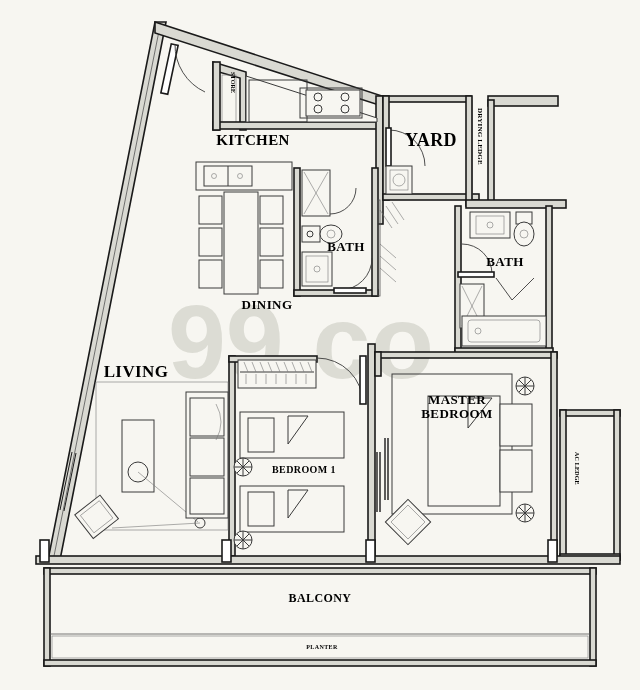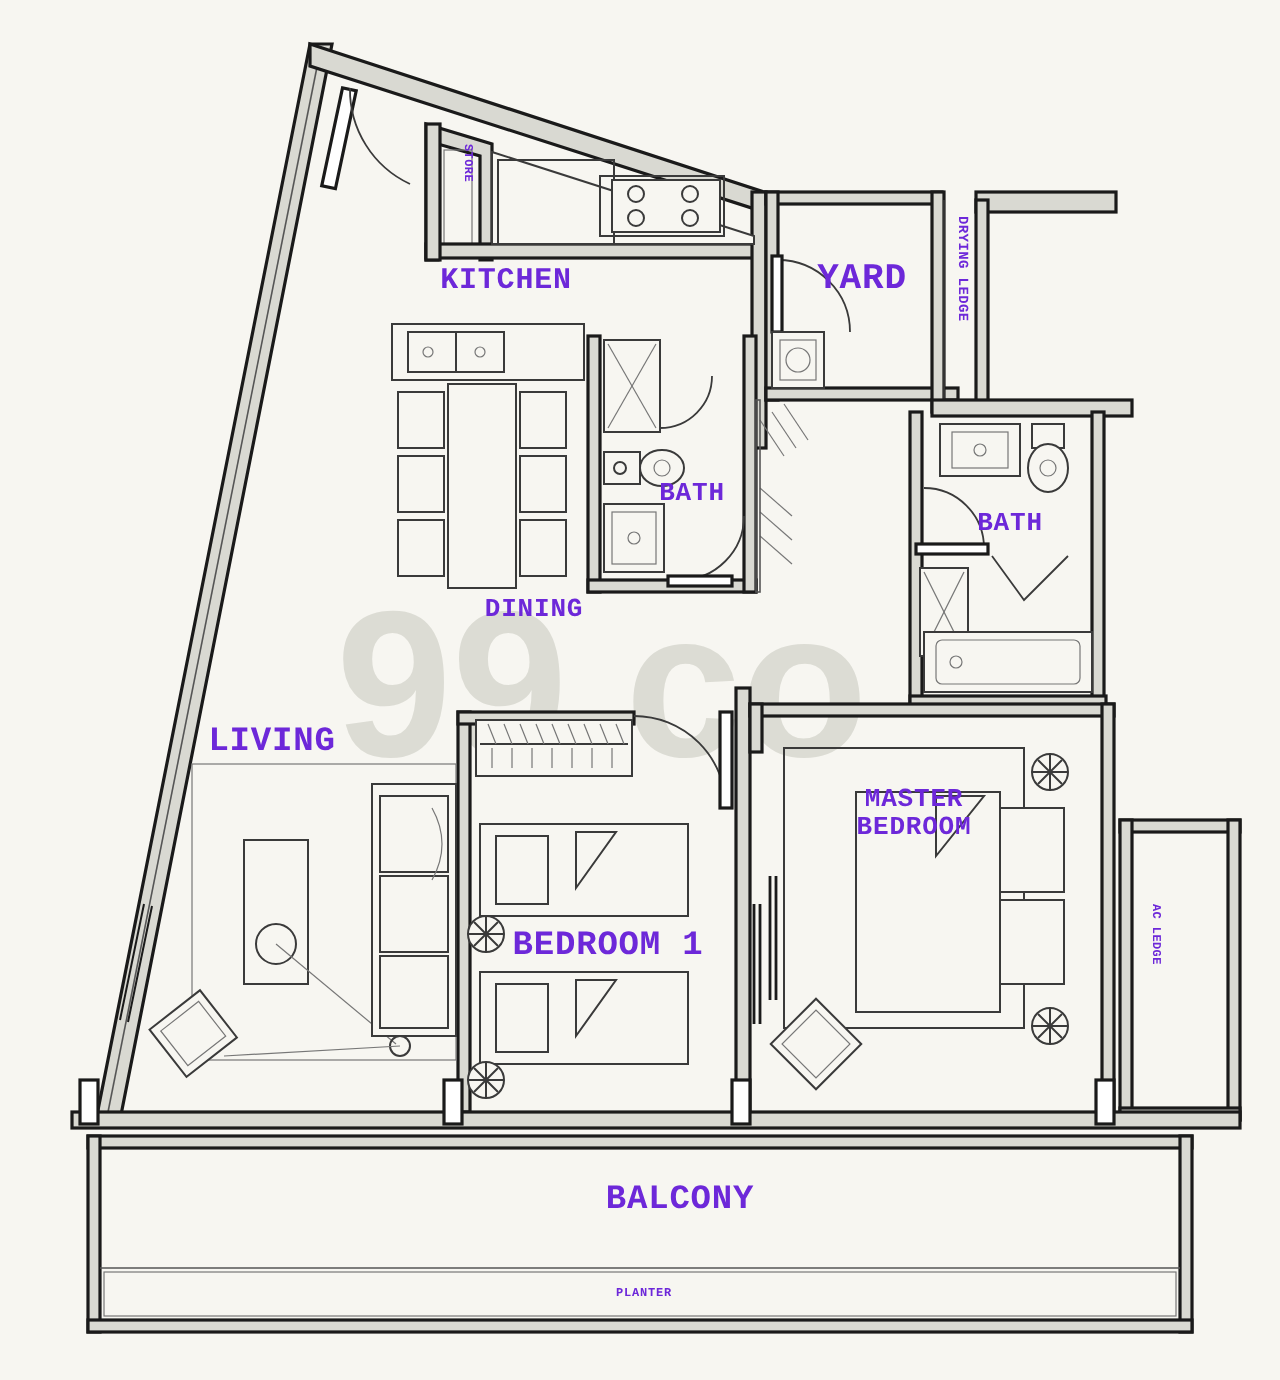--- a/index.html
+++ b/index.html
@@ -2,23 +2,23 @@
 <html><head>
 <meta charset="utf-8">
 <title>Floor Plan</title>
 <style>
   html,body{margin:0;padding:0;background:#ffffff;}
   body{font-family:"Liberation Sans", sans-serif;}
   #plan-wrap{position:relative;width:640px;height:690px;background:#f7f6f1;overflow:hidden;}
   #plan-svg{position:absolute;left:0;top:0;width:640px;height:690px;display:block;}
   .rm-label{
     position:absolute;
-    font-family:Liberation Mono, monospace;
+    font-family:Liberation Serif, serif;
     font-weight:bold;
-    color:#6d28d9;
+    color:#000000;
     white-space:pre;
     letter-spacing:.4px;
     line-height:1.05;
     pointer-events:none;
   }
   .vert{writing-mode:vertical-rl;text-orientation:mixed;}
   .tiny{font-weight:bold;letter-spacing:.2px;}
 </style>
 </head>
 <body>
@@ -320,20 +320,20 @@
   </svg>
 
   <div class="rm-label" style="left:253px;top:133px;font-size:15px;transform:translateX(-50%);">KITCHEN</div>
   <div class="rm-label" style="left:431px;top:131px;font-size:18px;transform:translateX(-50%);">YARD</div>
   <div class="rm-label vert tiny" style="left:476px;top:108px;font-size:7px;">DRYING LEDGE</div>
   <div class="rm-label vert tiny" style="left:230px;top:72px;font-size:6px;">STORE</div>
   <div class="rm-label" style="left:238px;top:298px;font-size:13px;transform:translateX(-50%);margin-left:29px;">DINING</div>
   <div class="rm-label" style="left:346px;top:240px;font-size:13px;transform:translateX(-50%);">BATH</div>
   <div class="rm-label" style="left:505px;top:255px;font-size:13px;transform:translateX(-50%);">BATH</div>
   <div class="rm-label" style="left:136px;top:363px;font-size:17px;transform:translateX(-50%);">LIVING</div>
-  <div class="rm-label" style="left:304px;top:465px;font-size:17px;transform:translateX(-50%);">BEDROOM 1</div>
+  <div class="rm-label" style="left:304px;top:465px;font-size:10px;transform:translateX(-50%);">BEDROOM 1</div>
   <div class="rm-label" style="left:457px;top:374px;font-size:13px;transform:translateX(-50%);text-align:center;margin-top:19px;">MASTER
 BEDROOM</div>
   <div class="rm-label vert tiny" style="left:574px;top:452px;font-size:6px;">AC LEDGE</div>
-  <div class="rm-label" style="left:340px;top:592px;font-size:17px;transform:translateX(-50%);">BALCONY</div>
+  <div class="rm-label" style="left:320px;top:592px;font-size:12px;transform:translateX(-50%);">BALCONY</div>
   <div class="rm-label" style="left:322px;top:644px;font-size:6px;transform:translateX(-50%);">PLANTER</div>
 
 </div>
 
 </body></html>

